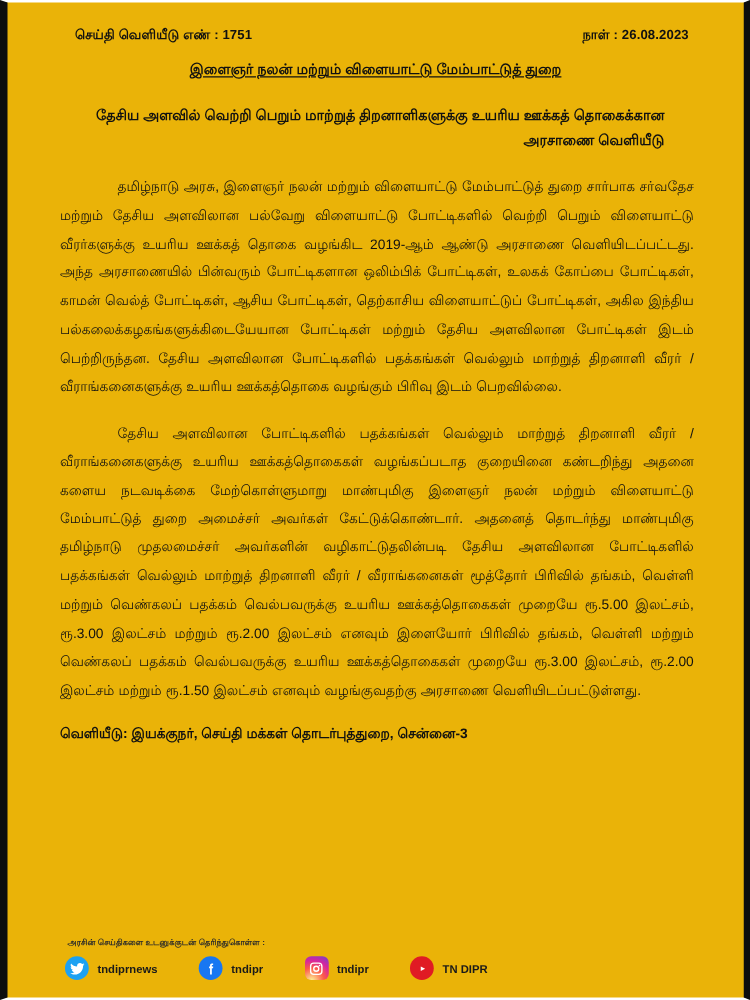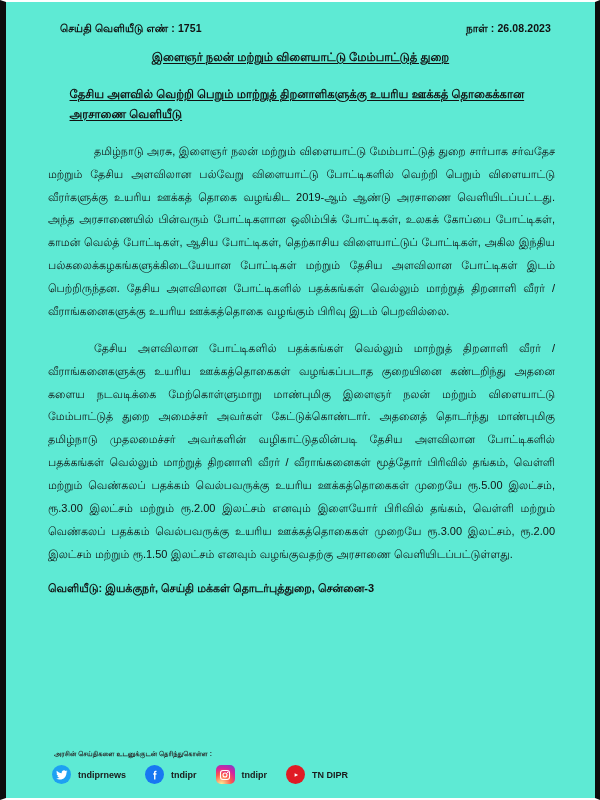--- a/index.html
+++ b/index.html
@@ -13,21 +13,21 @@
     height: 800px;
     overflow: hidden;
     font-family: "Liberation Sans", "DejaVu Sans", sans-serif;
   }
 
   #page {
     position: relative;
     box-sizing: border-box;
     width: 600px;
     height: 800px;
-    background: #5eead4;
+    background: #eab308;
     border-left: 6px solid #0d0d0d;
     border-right: 5px solid #0d0d0d;
     border-top: 2px solid #ffffff;
     border-bottom: 2px solid #ffffff;
     padding: 0;
   }
 
   #sheet {
     box-sizing: border-box;
     width: 100%;
@@ -59,25 +59,24 @@
     text-align: center;
     font-size: 11.5px;
     font-weight: bold;
     color: #111111;
     text-decoration: underline;
     text-underline-offset: 2px;
     margin: 0 0 18px 0;
     line-height: 1.35;
   }
   .subject-title {
-    text-align: left;
+    text-align: right;
     font-size: 11.5px;
     font-weight: bold;
     color: #111111;
-    text-decoration: underline;
     text-underline-offset: 2px;
     margin: 0 auto 16px auto;
     line-height: 1.75;
     width: 88%;
   }
 
   
   .body-wrap {
     flex: 1 1 auto;
     padding: 0 8px 0 10px;
@@ -110,21 +109,21 @@
   .footer-note {
     font-size: 6.5px;
     font-weight: bold;
     color: #2a2a2a;
     margin: 0 0 7px 2px;
     letter-spacing: 0.1px;
   }
   .social-row {
     display: flex;
     align-items: center;
-    gap: 3px;
+    gap: 17px;
   }
   .social-item {
     display: flex;
     align-items: center;
     margin-right: 16px;
   }
   .social-item .glyph {
     width: 19px;
     height: 19px;
     flex: 0 0 19px;

